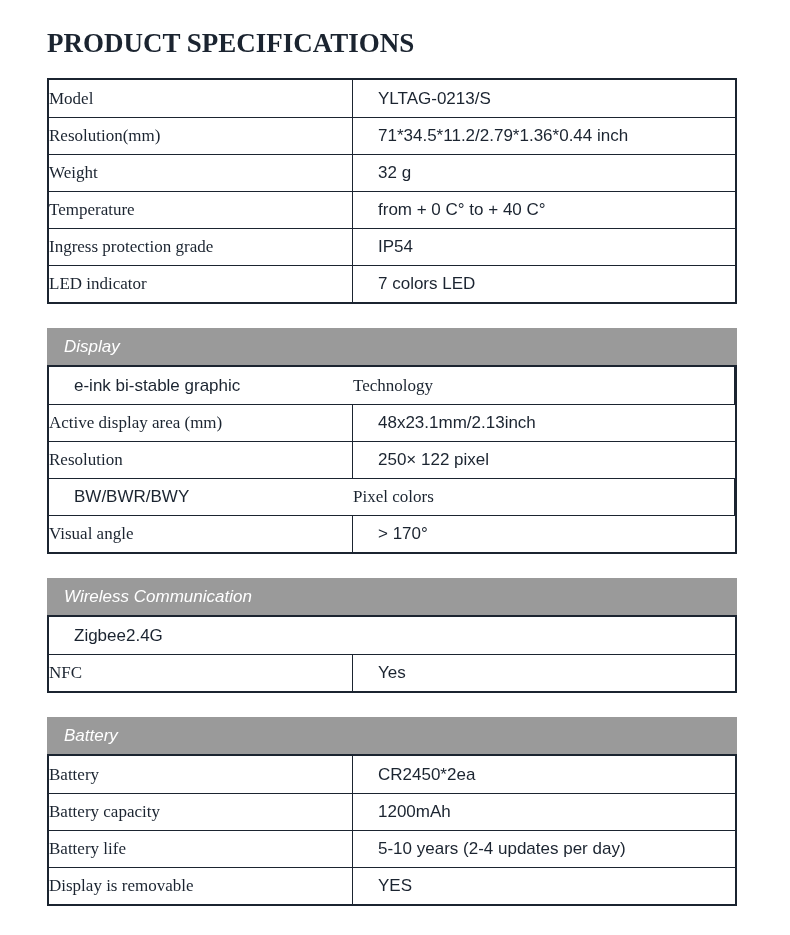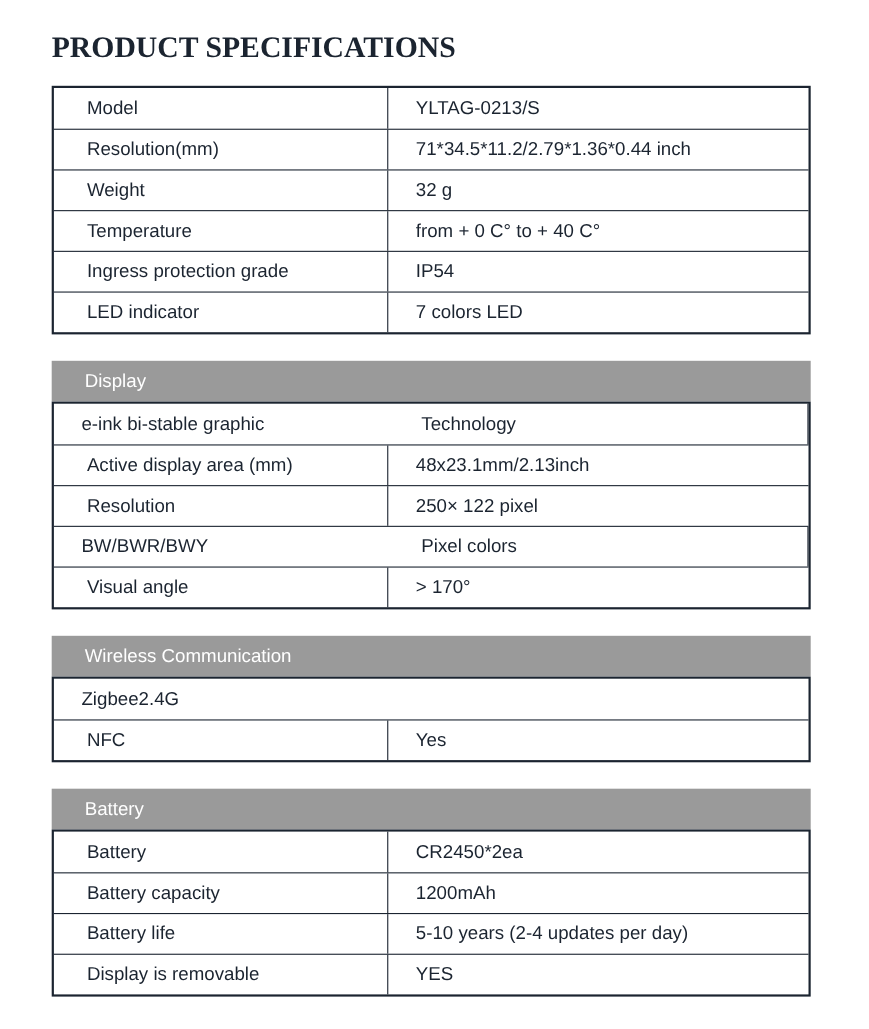--- a/index.html
+++ b/index.html
@@ -32,21 +32,22 @@
   .table-block{
     margin-bottom:24px;
   }
   .section-header{
     height:37px;
     background:var(--header-bg);
     color:var(--header-text);
     font-size:17px;
     display:flex;
     align-items:center;
-    padding-left:30px;
+    padding-left:17px;
+    font-style:italic;
   }
   .spec-table{
     border:2px solid var(--border);
     background:#ffffff;
   }
   .spec-row{
     display:grid;
     grid-template-columns:304px 1fr;
     height:37px;
   }
@@ -55,22 +56,22 @@
   }
   .cell{
     display:flex;
     align-items:center;
     font-size:17px;
     color:var(--text);
     overflow:hidden;
     white-space:nowrap;
   }
   .cell.label{
-    padding-left:30px;
     border-right:1px solid var(--border);
+    font-family:Liberation Serif, serif;
   }
   .cell.value{
     padding-left:25px;
   }
 </style>
 </head>
 <body>
 
 <div class="page">
   <h1 class="title">PRODUCT SPECIFICATIONS</h1>

